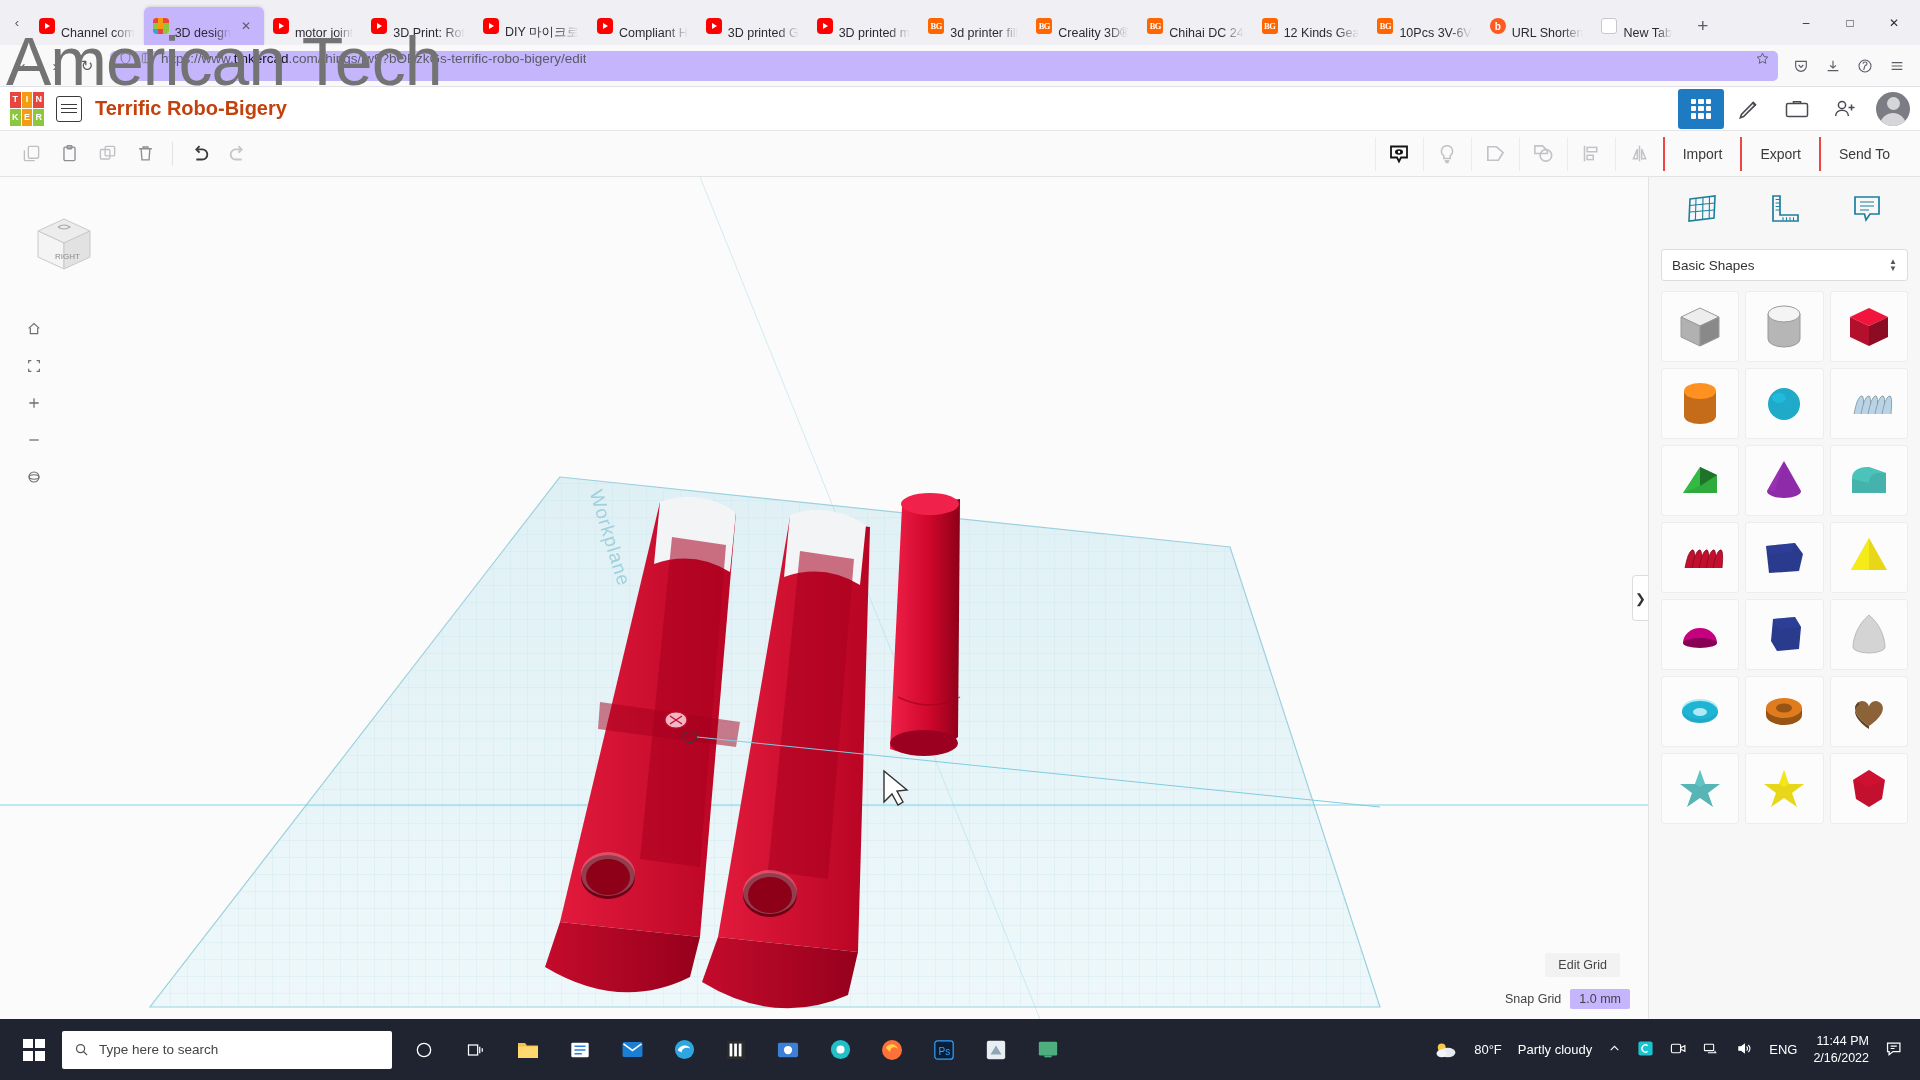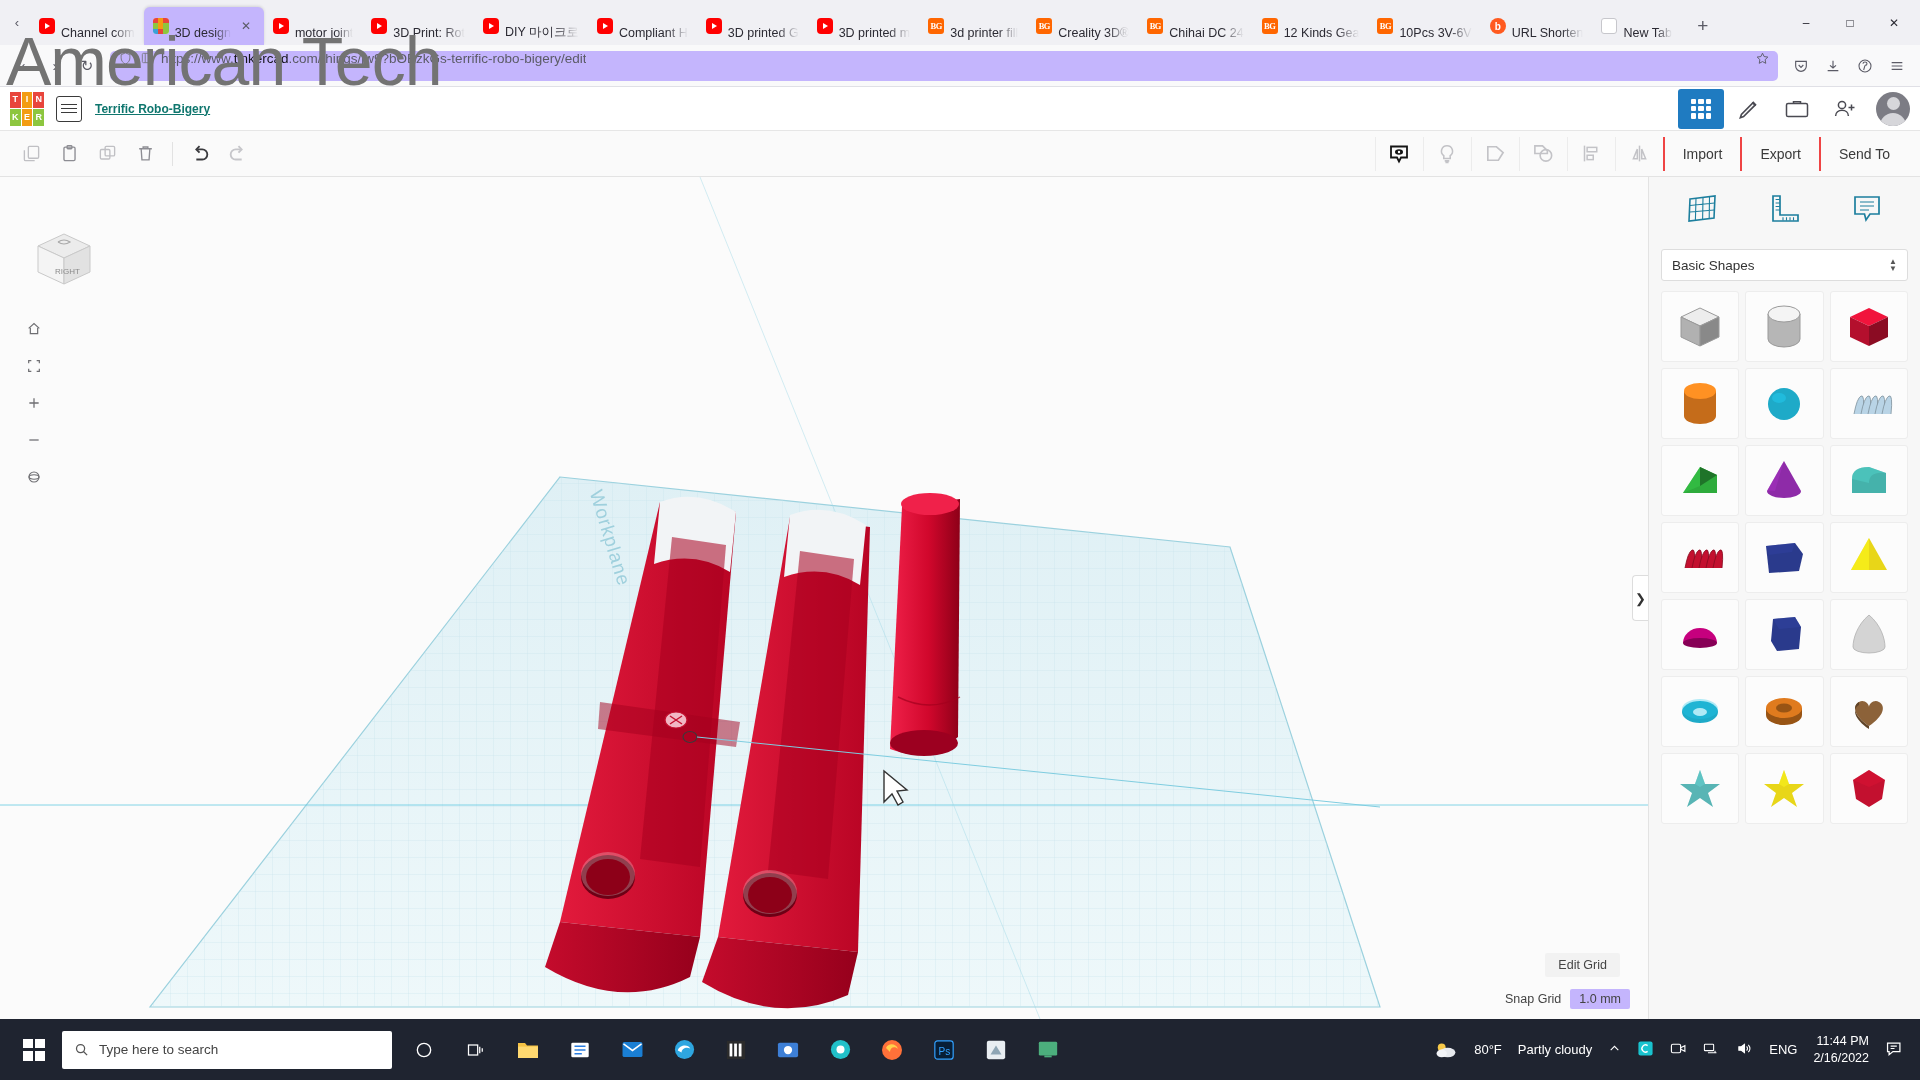--- a/index.html
+++ b/index.html
@@ -67,21 +67,21 @@
   .tc-header { height:44px; background:#fff; display:flex; align-items:center;
       padding:0 10px; border-bottom:1px solid #e6e6e6; }
   .tc-logo { width:34px; height:34px; display:grid; grid-template-columns:1fr 1fr 1fr;
       grid-template-rows:1fr 1fr; gap:1px; margin-right:12px; }
   .tc-logo span { display:flex; align-items:center; justify-content:center;
       color:#fff; font-size:9px; font-weight:700; line-height:1; }
   .tc-menuicon { width:26px; height:26px; border:1.6px solid #3a3a3a; border-radius:3px;
       display:flex; flex-direction:column; justify-content:center; gap:2.5px; padding:0 4px; }
   .tc-menuicon i { display:block; height:1.6px; background:#3a3a3a; }
   .tc-menuicon i:nth-child(1){ width:100%; } .tc-menuicon i:nth-child(2){ width:100%; }
-  .tc-title { margin-left:13px; font-size:12px; font-weight:700; color:#0f766e;text-decoration:underline; }
+  .tc-title { margin-left:13px; font-size:20px; font-weight:700; color:#c2410c; }
   .tc-hright { margin-left:auto; display:flex; align-items:center; gap:2px; }
   .hr-btn { width:46px; height:40px; display:flex; align-items:center; justify-content:center; }
   .hr-btn.sel { background:#1f7bc1; border-radius:3px; }
   .grid9 { display:grid; grid-template-columns:repeat(3,1fr); grid-template-rows:repeat(3,1fr);
       gap:2px; width:20px; height:20px; }
   .grid9 i { background:#fff; border-radius:1px; }
   .avatar { width:34px; height:34px; border-radius:50%; background:#7c7c84;
       margin-left:6px; position:relative; overflow:hidden; }
   .avatar::before{ content:""; position:absolute; width:13px; height:13px; border-radius:50%;
       background:#d6d6da; left:10.5px; top:5px; }
@@ -98,21 +98,21 @@
   .tb-ic { width:48px; height:34px; display:flex; align-items:center; justify-content:center;
       color:#c3c3c7; border-left:1px solid #ececec; }
   .tb-ic.on { color:#1d1d1d; }
   .tb-text { padding:0 18px; height:34px; display:flex; align-items:center;
       font-size:14px; color:#3a3a3a; border-left:2px solid #ef4444; }
 
   
   .tc-body { display:flex; height:calc(1019px - 45px - 42px - 44px - 46px); }
   .canvas { flex:1; position:relative; background:#fbfbfb; overflow:hidden; }
 
-  .viewcube { position:absolute; left:28px; top:47px; width:70px; height:70px; }
+  .viewcube { position:absolute; left:28px; top:32px; width:70px; height:70px; }
   .navtools { position:absolute; left:20px; top:138px; display:flex; flex-direction:column; gap:9px; }
   .navtool { width:28px; height:28px; border-radius:50%; display:flex;
       align-items:center; justify-content:center; color:#6e6e72; font-size:14px; }
   .wp-label { position:absolute; color:#9fd0dd; font-size:19px; letter-spacing:1px;
       transform:rotate(73deg); left:560px; top:350px; font-family:"Liberation Sans",sans-serif; }
 
   .edit-grid { position:absolute; right:28px; bottom:42px; background:#f2f2f2;
       padding:5px 13px; font-size:12.5px; color:#444; border-radius:2px; }
   .snap-row { position:absolute; right:18px; bottom:10px; display:flex;
       align-items:center; gap:9px; font-size:12.5px; color:#444; }

